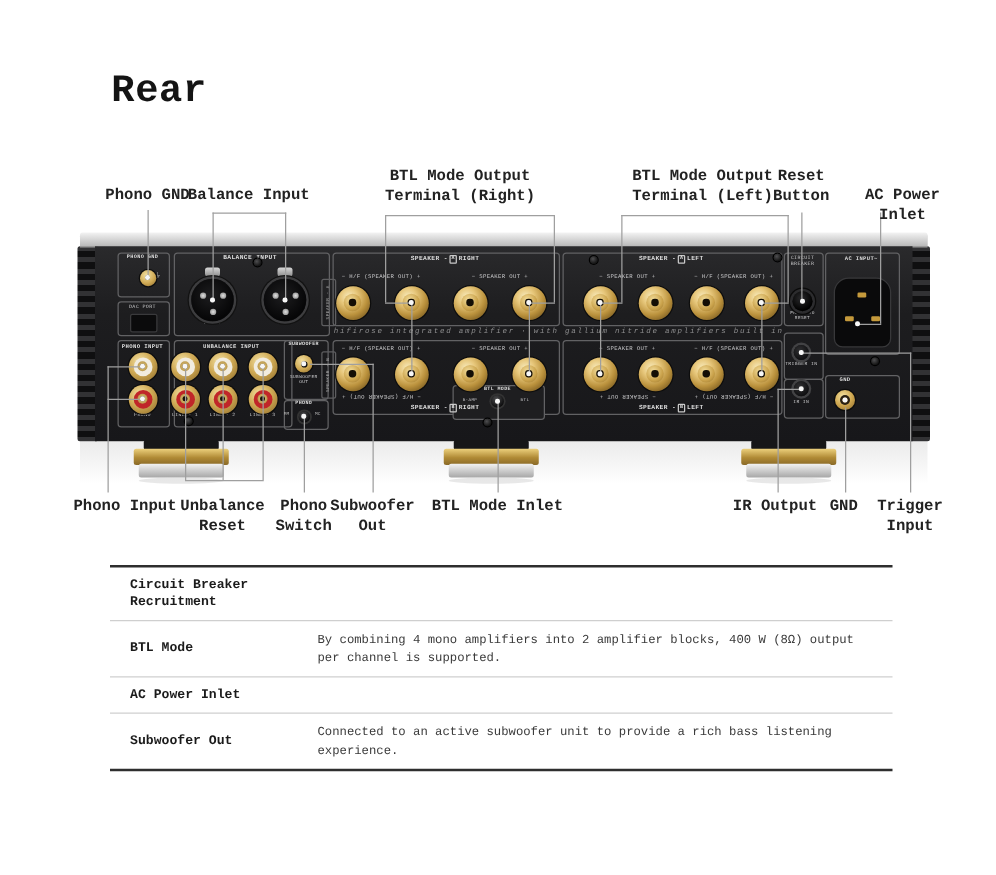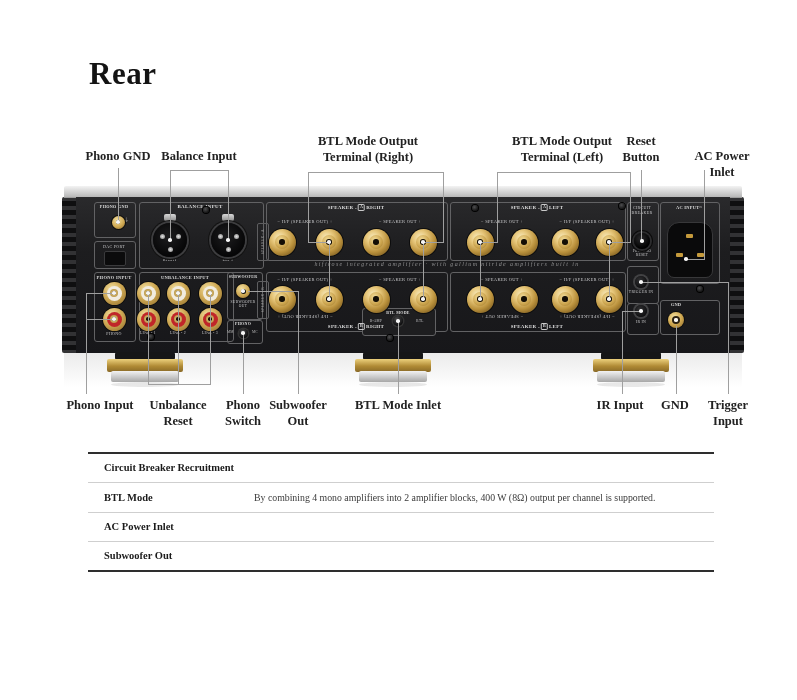--- a/index.html
+++ b/index.html
@@ -1,17 +1,17 @@
 <!DOCTYPE html>
 <html><head>
 <meta charset="utf-8">
 <style>
   html,body{margin:0;padding:0;background:#fff;}
   .scene{position:relative;width:797px;height:692px;background:#fff;overflow:hidden;
-         font-family:Liberation Serif, serif;border-radius:31px;}
+         font-family:Liberation Mono, monospace;border-radius:31px;}
   .abs{position:absolute;}
   .title{position:absolute;font-size:31px;font-weight:700;letter-spacing:.5px;color:#141414;}
   .lbl{position:absolute;transform:translateX(-50%);text-align:center;font-size:12.5px;
        font-weight:600;color:#222;line-height:16px;white-space:pre-line;z-index:25;}
   .sec{position:absolute;border:1px solid #626264;border-radius:3px;z-index:5;}
   .ptxt{position:absolute;transform:translateX(-50%);text-align:center;color:#c6c6c8;
         font-size:4.5px;letter-spacing:.3px;white-space:pre-line;z-index:8;line-height:5px;}
   .ptxt.b{font-weight:700;color:#dedede;}
   .flip{transform:translateX(-50%) rotate(180deg);}
   .vtab{position:absolute;border:1px solid #5e5e60;border-radius:2px;z-index:8;
@@ -52,21 +52,21 @@
   <div class="lbl" style="left:722px;top:148px;">AC Power Inlet</div>
 
   <div class="lbl" style="left:100px;top:397px;">Phono Input</div>
   <div class="lbl" style="left:178px;top:397px;">Unbalance
 Reset</div>
   <div class="lbl" style="left:243px;top:397px;">Phono
 Switch</div>
   <div class="lbl" style="left:298px;top:397px;">Subwoofer
 Out</div>
   <div class="lbl" style="left:398px;top:397px;">BTL Mode Inlet</div>
-  <div class="lbl" style="left:620px;top:397px;">IR Input</div>
+  <div class="lbl" style="left:620px;top:397px;">IR Output</div>
   <div class="lbl" style="left:675px;top:397px;">GND</div>
   <div class="lbl" style="left:728px;top:397px;">Trigger Input</div>
 
   <div class="abs" style="left:64px;top:353px;width:678px;height:34px;background:linear-gradient(#dadada,rgba(255,255,255,0));opacity:.55;"></div>
   <div class="abs" style="left:62px;top:197px;width:17px;height:156px;border-radius:2px;background:repeating-linear-gradient(180deg,#323234 0 4px,#0f0f10 4px 9px);"></div>
   <div class="abs" style="left:727px;top:197px;width:17px;height:156px;border-radius:2px;background:repeating-linear-gradient(180deg,#323234 0 4px,#0f0f10 4px 9px);"></div>
   <div class="abs" style="left:64px;top:186px;width:678px;height:11px;background:linear-gradient(#f3f3f3,#b8b8b8);border-radius:2px 2px 0 0;box-shadow:0 1px 0 #9e9e9e;"></div>
   <div class="abs" style="left:76px;top:197px;width:654px;height:156px;background:linear-gradient(180deg,#2a2a2c,#1d1d1f 35%,#17171a);"></div>
 
   <div class="sec" style="left:94px;top:202px;width:40px;height:34px;"></div>
@@ -345,16 +345,17 @@
     </div>
     <div class="trow">
       <div class="tterm">BTL Mode</div>
       <div class="tdesc">By combining 4 mono amplifiers into 2 amplifier blocks, 400 W (8Ω) output per channel is supported.</div>
     </div>
     <div class="trow">
       <div class="tterm">AC Power Inlet</div>
     </div>
     <div class="trow">
       <div class="tterm">Subwoofer Out</div>
+      <div class="tdesc">Connected to an active subwoofer unit to provide a rich bass listening experience.</div>
     </div>
   </div>
 
 </div>
 
 </body></html>

